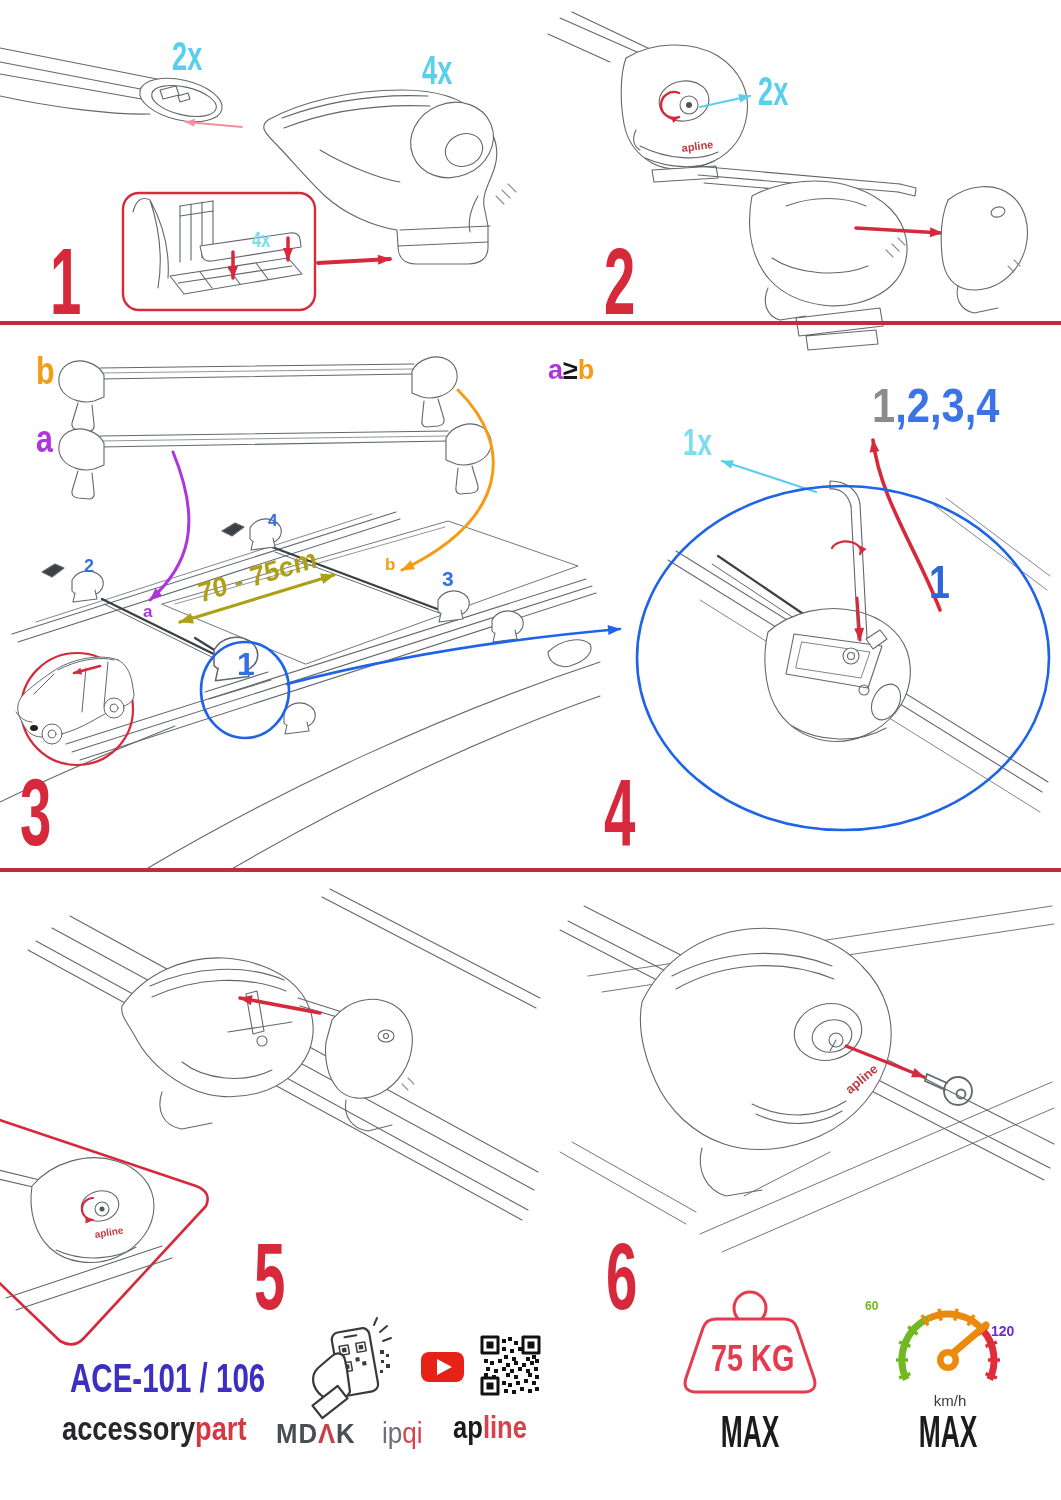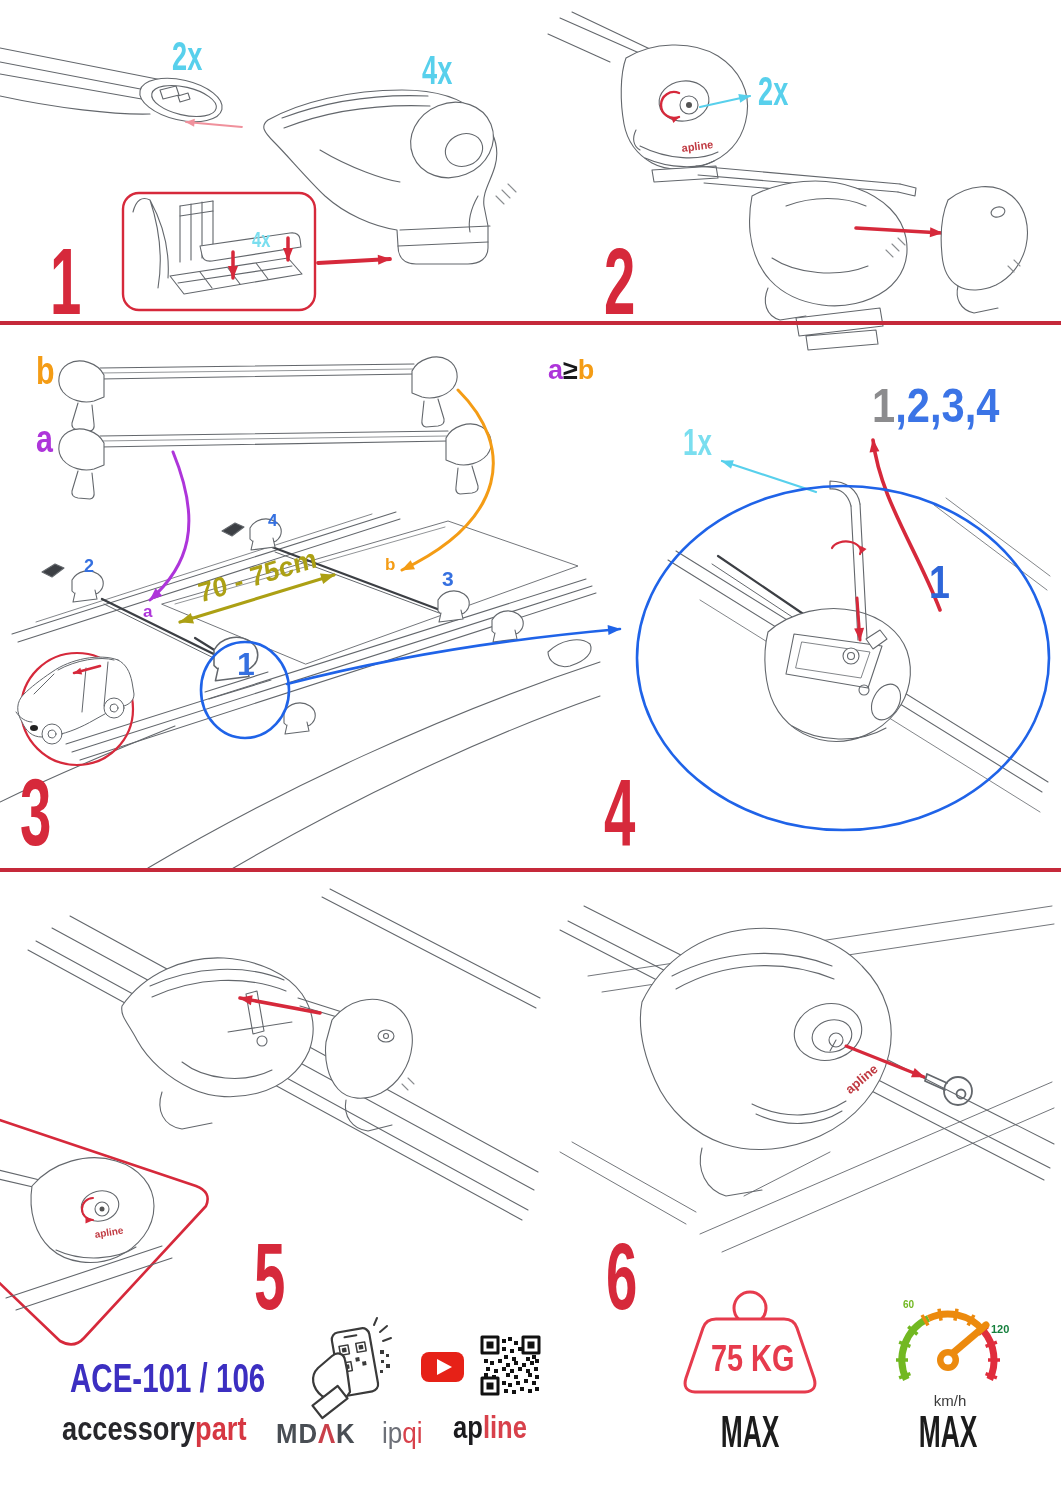--- a/index.html
+++ b/index.html
@@ -379,18 +379,18 @@
 <span class="t b" style="left:606px;top:1230px;font-size:94px;color:#d6293b;transform:scaleX(.6)">6</span>
 
 <span class="t b" style="left:70px;top:1358px;font-size:41px;color:#3c2fc1;transform:scaleX(.72)">ACE-101 / 106</span>
 <span class="t b" style="left:62px;top:1411px;font-size:34px;transform:scaleX(.8)"><span style="color:#27272b">accessory</span><span style="color:#d63742">part</span></span>
 <span class="t b" style="left:276px;top:1420px;font-size:28px;transform:scaleX(.92);letter-spacing:1px"><span style="color:#494e54">MD</span><span style="color:#c9404a">Λ</span><span style="color:#494e54">K</span></span>
 <span class="t" style="left:382px;top:1419px;font-size:29px;transform:scaleX(.9)"><span style="color:#6d7078">ip</span><span style="color:#d8414b">qi</span></span>
 <span class="t b" style="left:453px;top:1411px;font-size:32px;transform:scaleX(.8)"><span style="color:#1b1b1e">ap</span><span style="color:#d8414b">line</span></span>
 
 <span class="t b" style="left:700px;top:1340px;width:100px;text-align:center;font-size:37px;color:#e63b4d;transform:scaleX(.78);transform-origin:50% 0">75 KG</span>
 <span class="t b" style="left:700px;top:1410px;width:100px;text-align:center;font-size:44px;color:#1c1c1c;transform:scaleX(.6);transform-origin:50% 0">MAX</span>
-<span class="t b" style="left:903px;top:1300px;font-size:10px;color:#72b822">60</span>
-<span class="t b" style="left:991px;top:1324px;font-size:11px;color:#15803d">120</span>
+<span class="t b" style="left:865px;top:1300px;font-size:12px;color:#72b822">60</span>
+<span class="t b" style="left:991px;top:1324px;font-size:14px;color:#6d28d9">120</span>
 <span class="t" style="left:910px;top:1393px;width:80px;text-align:center;font-size:15px;color:#3a3a3a">km/h</span>
 <span class="t b" style="left:898px;top:1410px;width:100px;text-align:center;font-size:44px;color:#1c1c1c;transform:scaleX(.6);transform-origin:50% 0">MAX</span>
 
 </div>
 
 </body></html>

